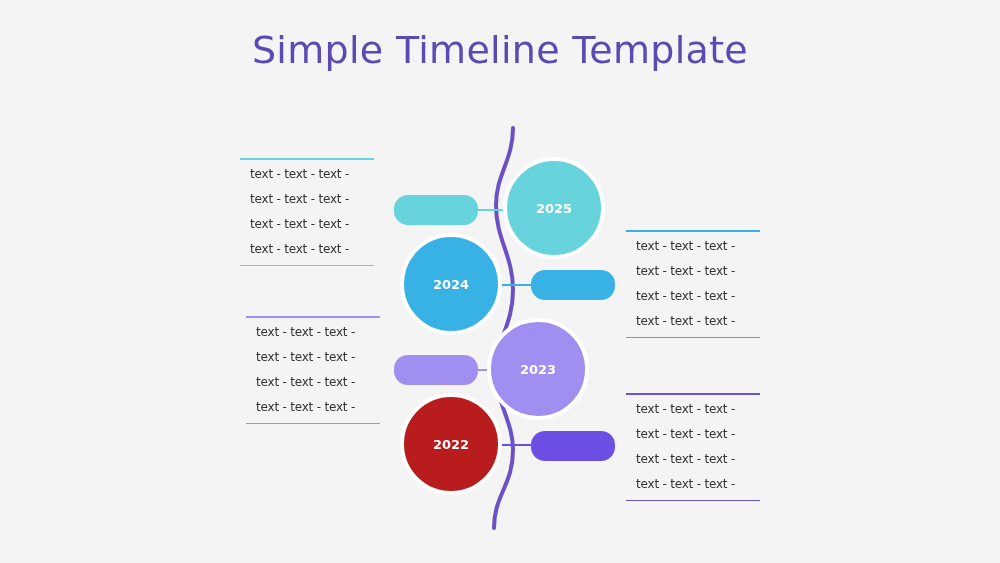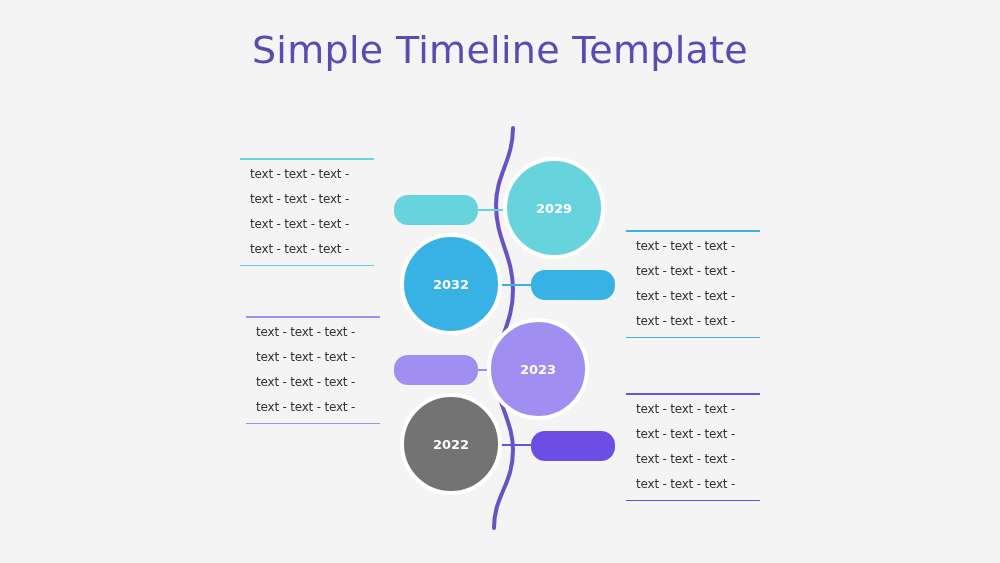--- a/index.html
+++ b/index.html
@@ -81,37 +81,37 @@
 
 <div class="title">Simple Timeline Template</div>
 
 <svg class="spine" width="1000" height="563">
   <path d="M 513 128 C 513 160, 496 175, 496 205 C 496 240, 513 255, 513 290 C 513 325, 496 340, 496 370 C 496 405, 513 420, 513 450 C 513 485, 494 495, 494 528" fill="none" stroke="#6a52c4" stroke-width="4" stroke-linecap="round"></path>
 </svg>
 
 <div class="connector" style="left:476px; top:209px; width:36px; background:#67d3dc;"></div>
 <div class="pill" style="left:394px; top:195px; background:#67d3dc;"></div>
 <div class="circle" style="left:503px; top:157px; width:102px; height:102px; background:#67d3dc;">
-  <span>2029</span>
+  <span>2025</span>
 </div>
 <div class="textblock" style="left:240px; top:158px;">
   <div class="rule" style="background:#67d3dc;"></div>
   <div class="lines">
     <div class="line">text - text - text -</div>
     <div class="line">text - text - text -</div>
     <div class="line">text - text - text -</div>
     <div class="line">text - text - text -</div>
   </div>
   <div class="rule" style="background:#67d3dc;"></div>
 </div>
 
 <div class="connector" style="left:494px; top:284px; width:40px; background:#38b2e4;"></div>
 <div class="pill" style="left:531px; top:270px; background:#38b2e4;"></div>
 <div class="circle" style="left:400px; top:233px; width:102px; height:102px; background:#38b2e4;">
-  <span>2032</span>
+  <span>2024</span>
 </div>
 <div class="textblock" style="left:626px; top:230px;">
   <div class="rule" style="background:#38b2e4;"></div>
   <div class="lines">
     <div class="line">text - text - text -</div>
     <div class="line">text - text - text -</div>
     <div class="line">text - text - text -</div>
     <div class="line">text - text - text -</div>
   </div>
   <div class="rule" style="background:#38b2e4;"></div>
@@ -128,21 +128,21 @@
     <div class="line">text - text - text -</div>
     <div class="line">text - text - text -</div>
     <div class="line">text - text - text -</div>
     <div class="line">text - text - text -</div>
   </div>
   <div class="rule" style="background:#a08ef0;"></div>
 </div>
 
 <div class="connector" style="left:494px; top:444px; width:40px; background:#6c4ee4;"></div>
 <div class="pill" style="left:531px; top:431px; background:#6c4ee4;"></div>
-<div class="circle" style="left:400px; top:393px; width:102px; height:102px; background:#737373;align-items:center;">
+<div class="circle" style="left:400px; top:393px; width:102px; height:102px; background:#b91c1c;align-items:center;">
   <span>2022</span>
 </div>
 <div class="textblock" style="left:626px; top:393px;">
   <div class="rule" style="background:#6c4ee4;"></div>
   <div class="lines">
     <div class="line">text - text - text -</div>
     <div class="line">text - text - text -</div>
     <div class="line">text - text - text -</div>
     <div class="line">text - text - text -</div>
   </div>

